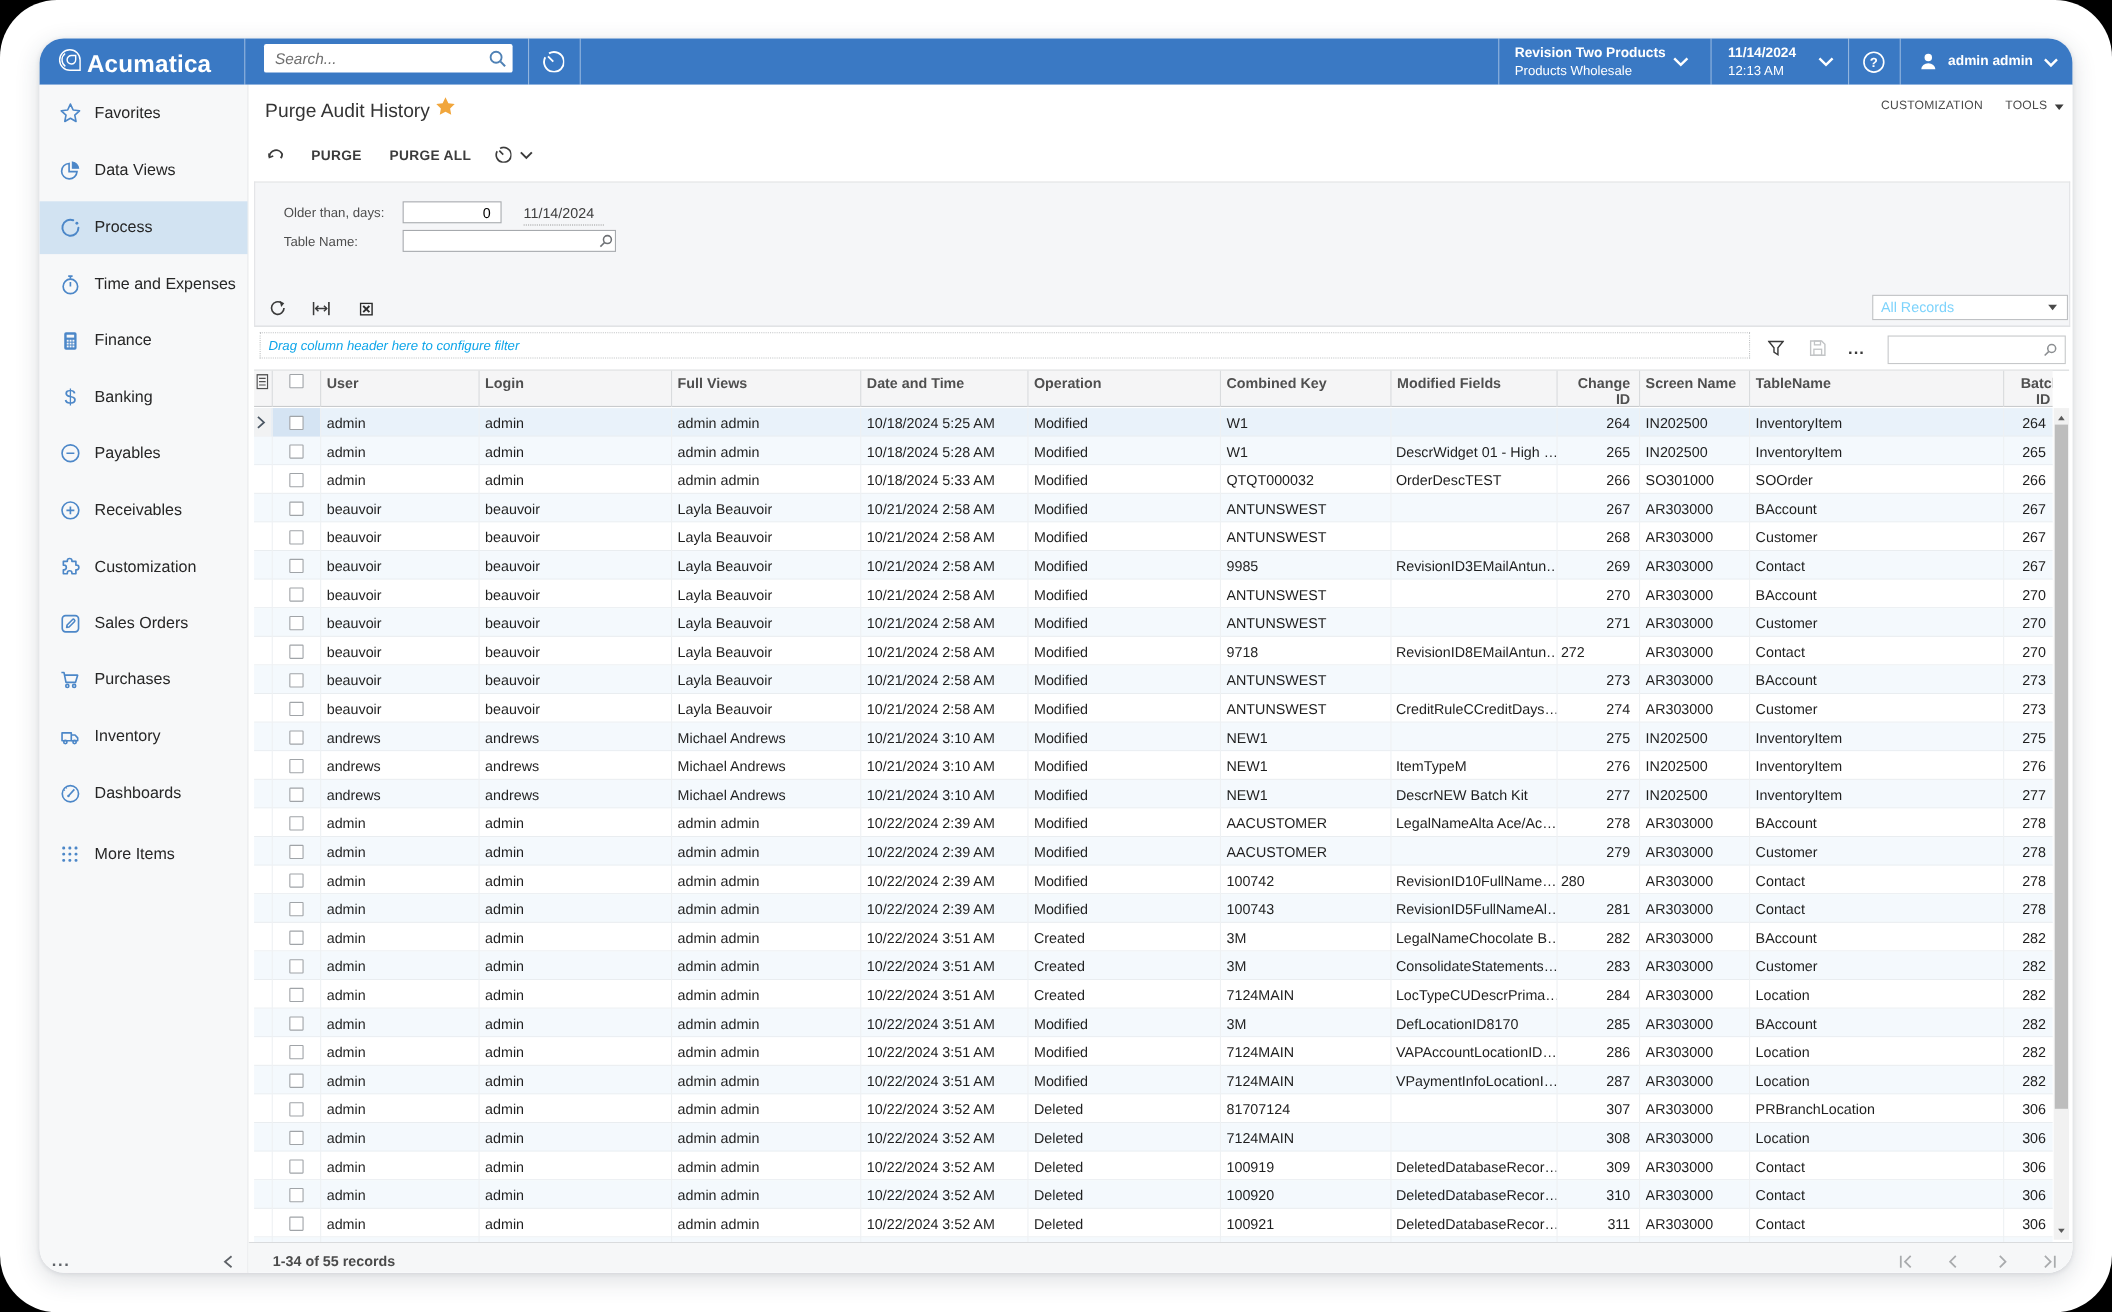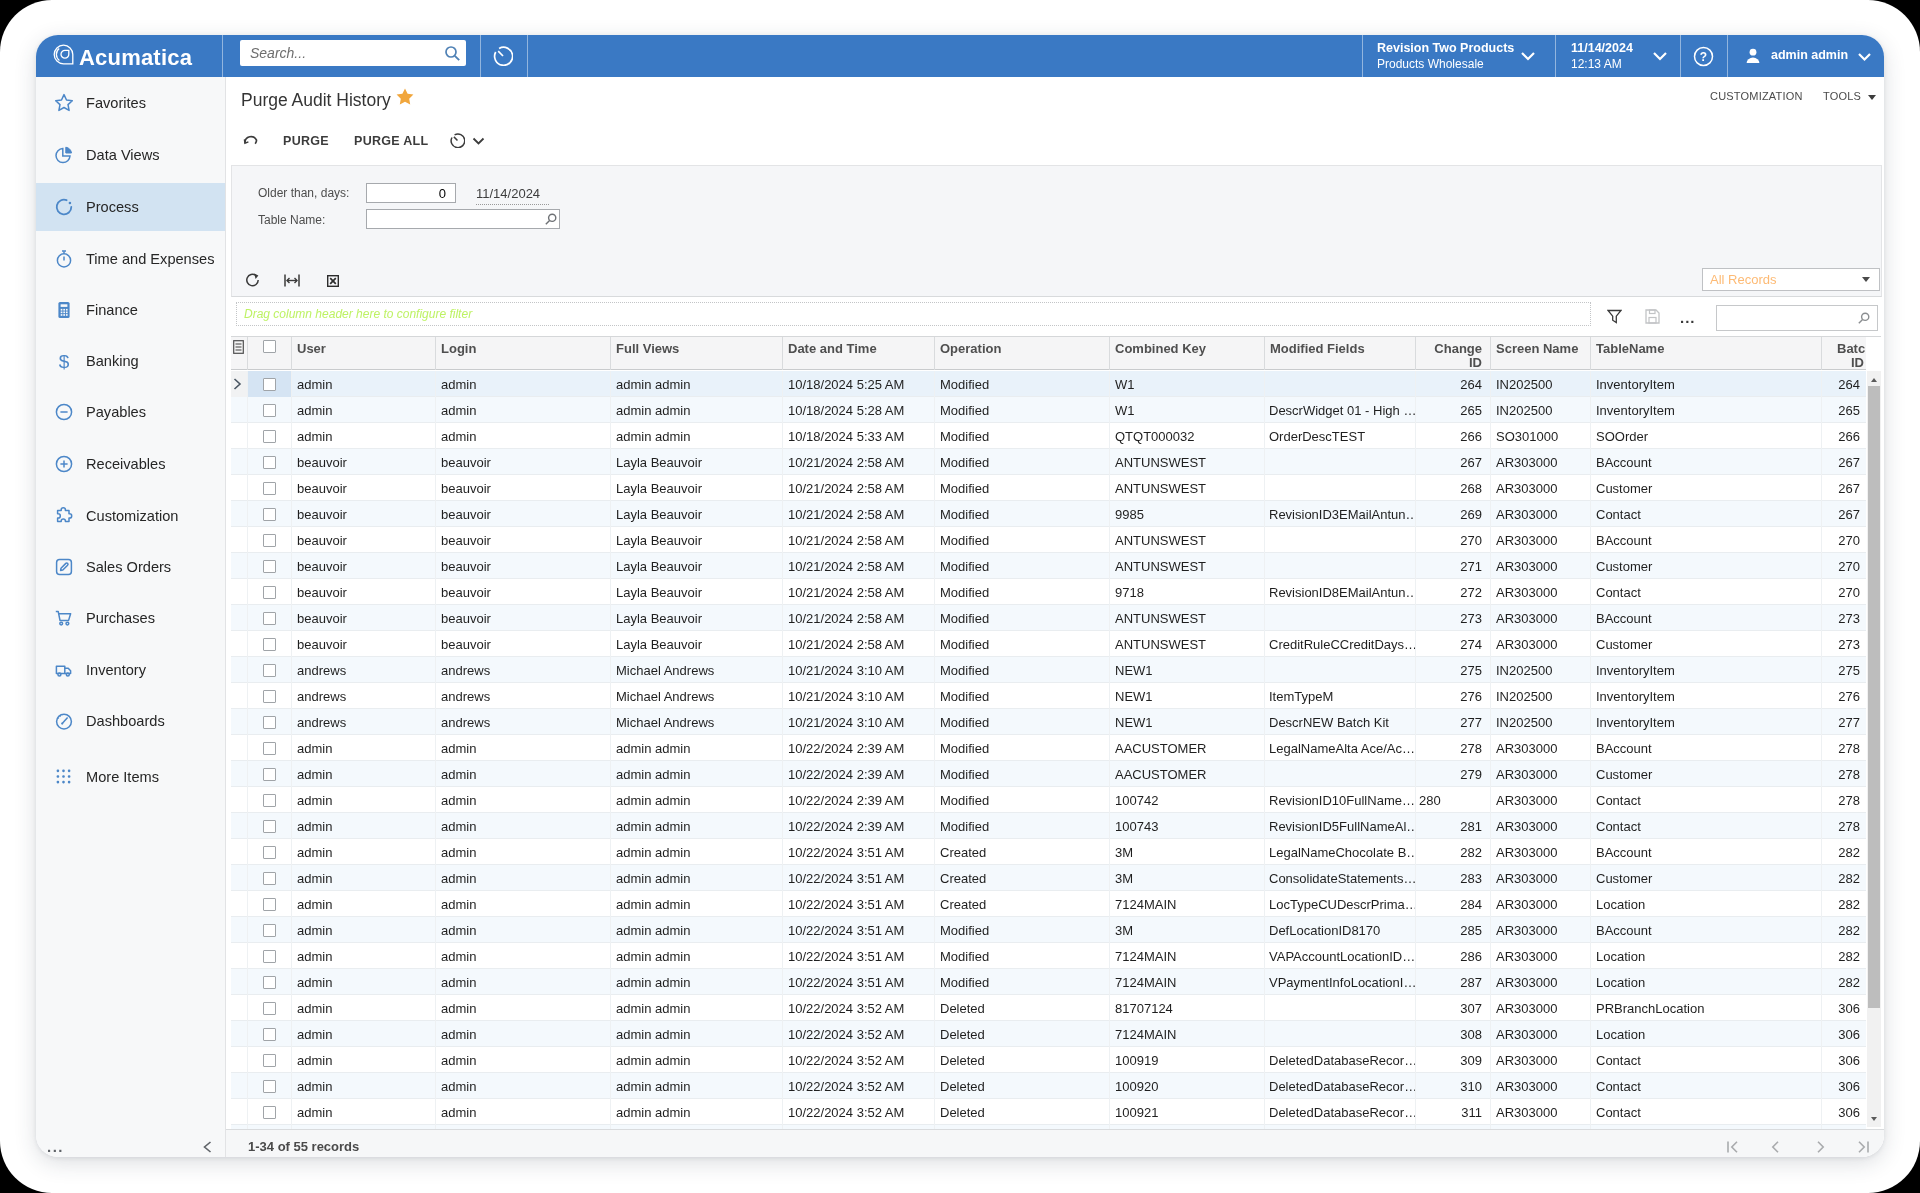--- a/index.html
+++ b/index.html
@@ -18,21 +18,21 @@
 #content{left:226px;top:77px;width:1658px;height:1080px;background:#fff;border-radius:0 0 22px 0}
 #title{left:241px;top:90px;font-size:17.5px;color:#343434}
 .crumb{font-size:11px;color:#4a4a4a;letter-spacing:.2px}
 .btn{font-size:12.5px;font-weight:700;color:#3c3c3c;letter-spacing:.3px}
 
 #panel{left:231px;top:165px;width:1651px;height:132px;background:#f5f6f8;border:1px solid #e3e4e6;border-bottom:1px solid #d8dadc}
 .flabel{font-size:12px;color:#4d4d4d}
 .finput{background:#fff;border:1px solid #a6a9ad}
 
 #dragbar{left:236px;top:302px;width:1355px;height:24px;border:1px dotted #c3c5c7}
-#dragbar span{position:absolute;left:7px;top:4px;font-size:12px;font-style:italic;color:#bef264}
+#dragbar span{position:absolute;left:7px;top:4px;font-size:12px;font-style:italic;color:#0ea5e9}
 
 .ht{font-size:13px;font-weight:700;color:#4f4f4f;white-space:nowrap;overflow:hidden;line-height:14px}
 .ct{font-size:13px;color:#1f1f1f;white-space:nowrap;overflow:hidden;height:15px}
 .row{width:1635px;height:26px;border-bottom:1px solid #e9edf0}
 .cbx{width:13px;height:13px;background:#fff;border:1px solid #a0a4a8;border-radius:1px}
 
 #footer{left:226px;top:1129px;width:1658px;height:28px;background:#f6f7f8;border-top:1px solid #d9dbdd;border-radius:0 0 22px 0}
 .pgi{stroke:#a9abad;stroke-width:1.6;fill:none}
 </style></head>
 <body>
@@ -231,21 +231,21 @@
  <line x1="3" y1="6.5" x2="13" y2="6.5" stroke="#3a3a3a" stroke-width="1.4"></line>
  <path d="M5.5 4 L3 6.5 L5.5 9" fill="none" stroke="#3a3a3a" stroke-width="1.4"></path>
  <path d="M10.5 4 L13 6.5 L10.5 9" fill="none" stroke="#3a3a3a" stroke-width="1.4"></path>
 </svg>
 <svg class="abs" style="left:327px;top:275px" width="12" height="12" viewBox="0 0 12 12">
  <rect x="0.7" y="0.7" width="10.6" height="10.6" fill="none" stroke="#2c2c2c" stroke-width="1.4"></rect>
  <path d="M3.2 3.2 L8.8 8.8 M8.8 3.2 L3.2 8.8" stroke="#2c2c2c" stroke-width="1.7"></path>
 </svg>
 
 <div class="abs" style="left:1702px;top:268px;width:178px;height:23px;background:#fff;border:1px solid #bfc1c4"></div>
-<div class="abs" style="left:1710px;top:272px;font-size:13px;color:#fdba74">All Records</div>
+<div class="abs" style="left:1710px;top:272px;font-size:13px;color:#7dd3fc">All Records</div>
 <div class="abs" style="left:1862px;top:277px;width:0;height:0;border-left:4.5px solid transparent;border-right:4.5px solid transparent;border-top:5.5px solid #4a4a4a"></div>
 
 <div id="dragbar" class="abs">
     <span>Drag column header here to configure filter</span>
   </div>
 <svg class="abs" style="left:1607px;top:309px" width="15" height="15" viewBox="0 0 15 15">
  <path d="M1 1.5 H14 L9.3 7.2 V13.5 L5.7 11.2 V7.2 Z" fill="none" stroke="#3a3a3a" stroke-width="1.3"></path>
 </svg>
 <svg class="abs" style="left:1645px;top:309px" width="15" height="15" viewBox="0 0 15 15">
  <path d="M1 1 H11 L14 4 V14 H1 Z" fill="none" stroke="#c2c4c6" stroke-width="1.3"></path>
@@ -401,21 +401,21 @@
 <div class="cbx abs" style="left:263px;top:586px"></div>
 <div class="ct abs" style="left:297px;top:585px;width:132px">beauvoir</div>
 <div class="ct abs" style="left:441px;top:585px;width:163px">beauvoir</div>
 <div class="ct abs" style="left:616px;top:585px;width:160px">Layla Beauvoir</div>
 <div class="ct abs" style="left:788px;top:585px;width:140px">10/21/2024 2:58 AM</div>
 <div class="ct abs" style="left:940px;top:585px;width:163px">Modified</div>
 <div class="ct abs" style="left:1115px;top:585px;width:143px">9718</div>
 <div class="ct abs" style="left:1269px;top:585px;width:146px">RevisionID8EMailAntun…</div>
 <div class="ct abs" style="left:1496px;top:585px;width:88px">AR303000</div>
 <div class="ct abs" style="left:1596px;top:585px;width:219px">Contact</div>
-<div class="ct abs" style="left:1419px;top:585px;width:63px;text-align:right">272</div>
+<div class="ct abs" style="left:1419px;top:585px;width:63px;">272</div>
 <div class="ct abs" style="left:1823px;top:585px;width:37px;text-align:right">270</div>
 <div class="row abs" style="left:231px;top:605px;background:#f4f9fd"></div>
 <div class="cbx abs" style="left:263px;top:612px"></div>
 <div class="ct abs" style="left:297px;top:611px;width:132px">beauvoir</div>
 <div class="ct abs" style="left:441px;top:611px;width:163px">beauvoir</div>
 <div class="ct abs" style="left:616px;top:611px;width:160px">Layla Beauvoir</div>
 <div class="ct abs" style="left:788px;top:611px;width:140px">10/21/2024 2:58 AM</div>
 <div class="ct abs" style="left:940px;top:611px;width:163px">Modified</div>
 <div class="ct abs" style="left:1115px;top:611px;width:143px">ANTUNSWEST</div>
 <div class="ct abs" style="left:1496px;top:611px;width:88px">AR303000</div>

